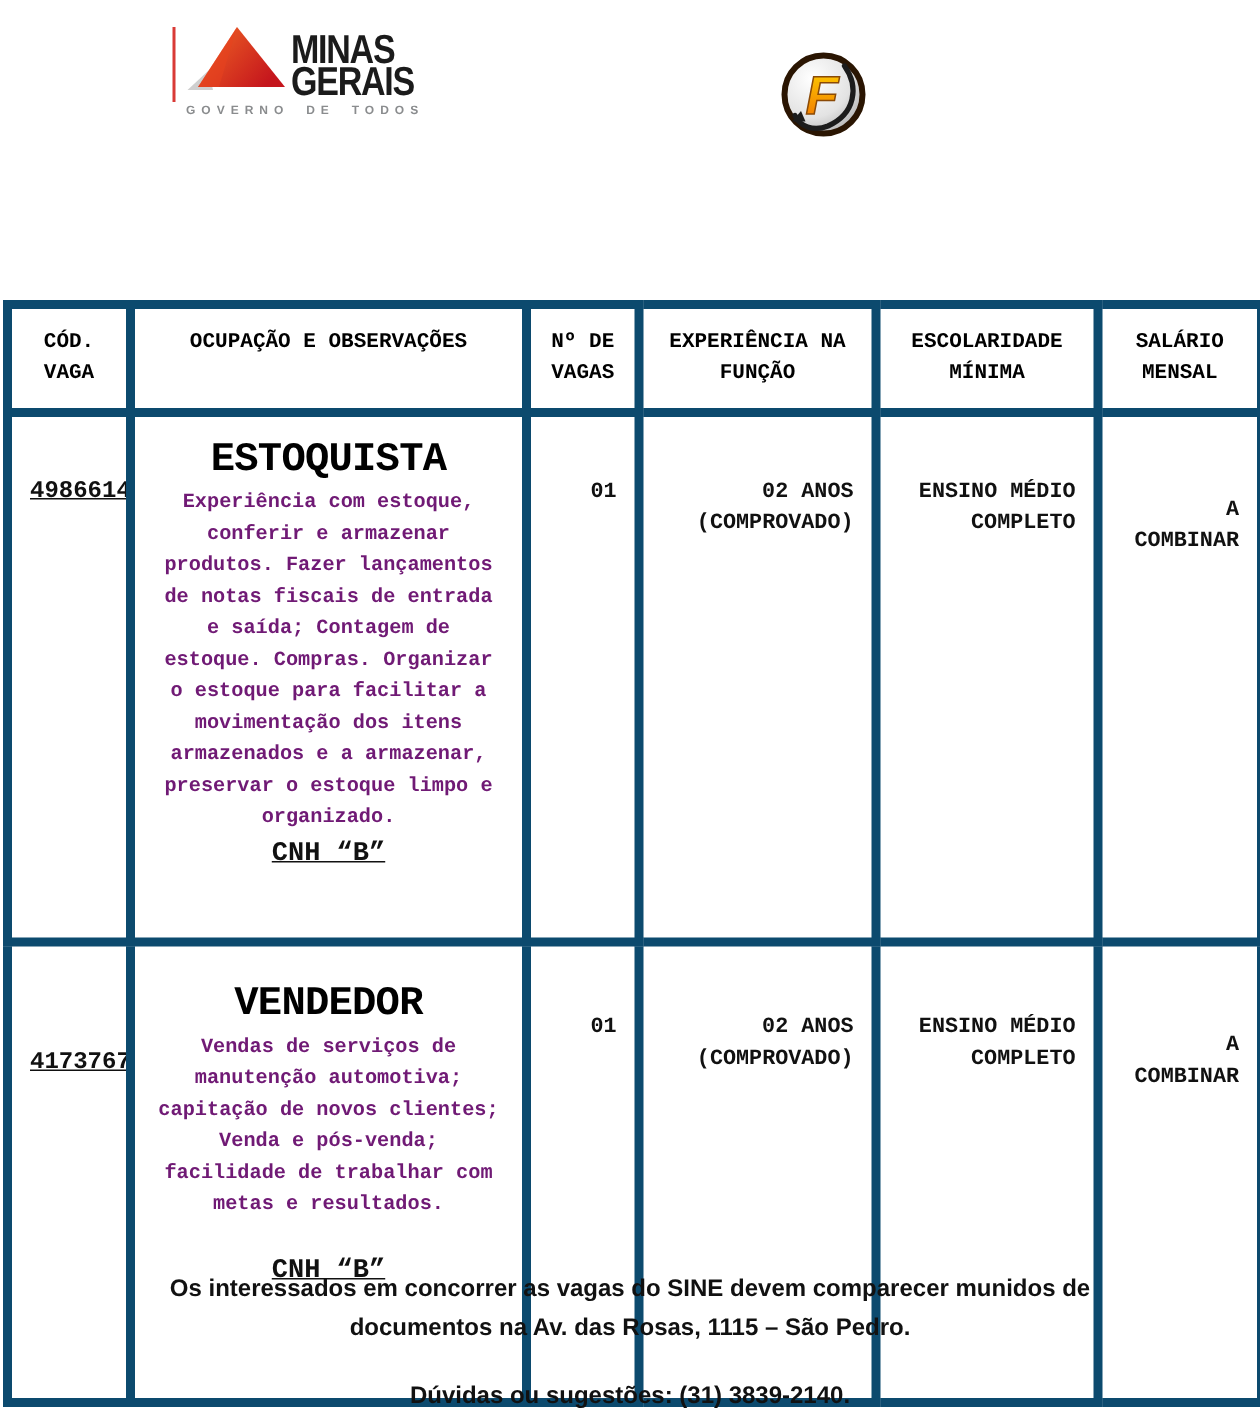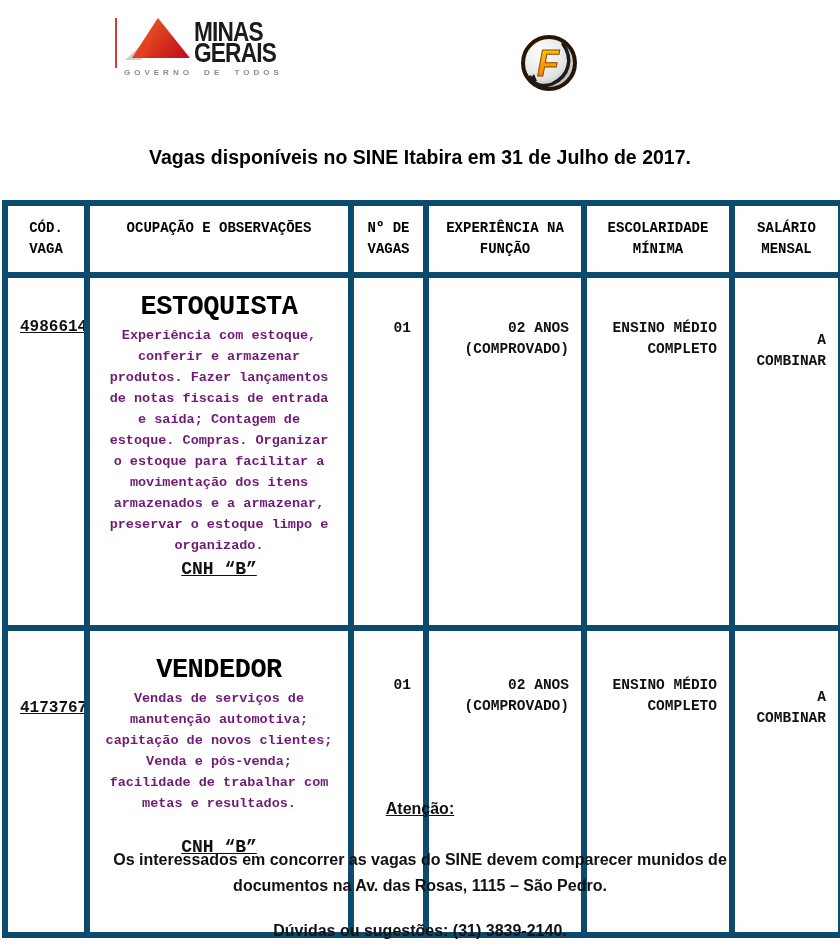--- a/index.html
+++ b/index.html
@@ -118,21 +118,20 @@
           </linearGradient>
         </defs>
         <circle cx="29" cy="29" r="26" fill="url(#bg)" stroke="#2a1502" stroke-width="4"></circle>
         <text x="17" y="42" font-family="Liberation Sans, sans-serif" font-size="36" font-weight="bold" font-style="italic" fill="url(#fg)" stroke="#8a4a07" stroke-width="1">F</text>
         <path d="M 43 10 C 53 24, 50 42, 32 50 C 22 54, 13 50, 10 43" fill="none" stroke="#1c1c1c" stroke-width="3.5" stroke-linecap="round"></path>
         <polygon points="8,47 14,40 17,47" fill="#1c1c1c"></polygon>
       </svg>
     </span>
   </div>
 
-  <div class="doc-title">Vagas disponíveis no SINE Itabira em 31 de Julho de 2017.</div>
 
   <table class="vagas">
     <colgroup>
       <col style="width:82px">
         <col style="width:264px">
         <col style="width:75px">
       <col style="width:158px">
         <col style="width:148px">
         <col style="width:109px">
     </colgroup>
@@ -181,17 +180,16 @@
       <td class="mid">
             <div class="cell-edu">ENSINO MÉDIO COMPLETO</div>
           </td>
       <td class="mid">
             <div class="cell-sal">A COMBINAR</div>
           </td>
     </tr>
   </tbody>
     </table>
 
-  <div class="attention">Atenção:</div>
   <div class="notice">Os interessados em concorrer as vagas do SINE devem comparecer munidos de documentos na Av. das Rosas, 1115 – São Pedro.</div>
   <div class="contact">Dúvidas ou sugestões: (31) 3839-2140.</div>
 
 </div>
 
 </body></html>

